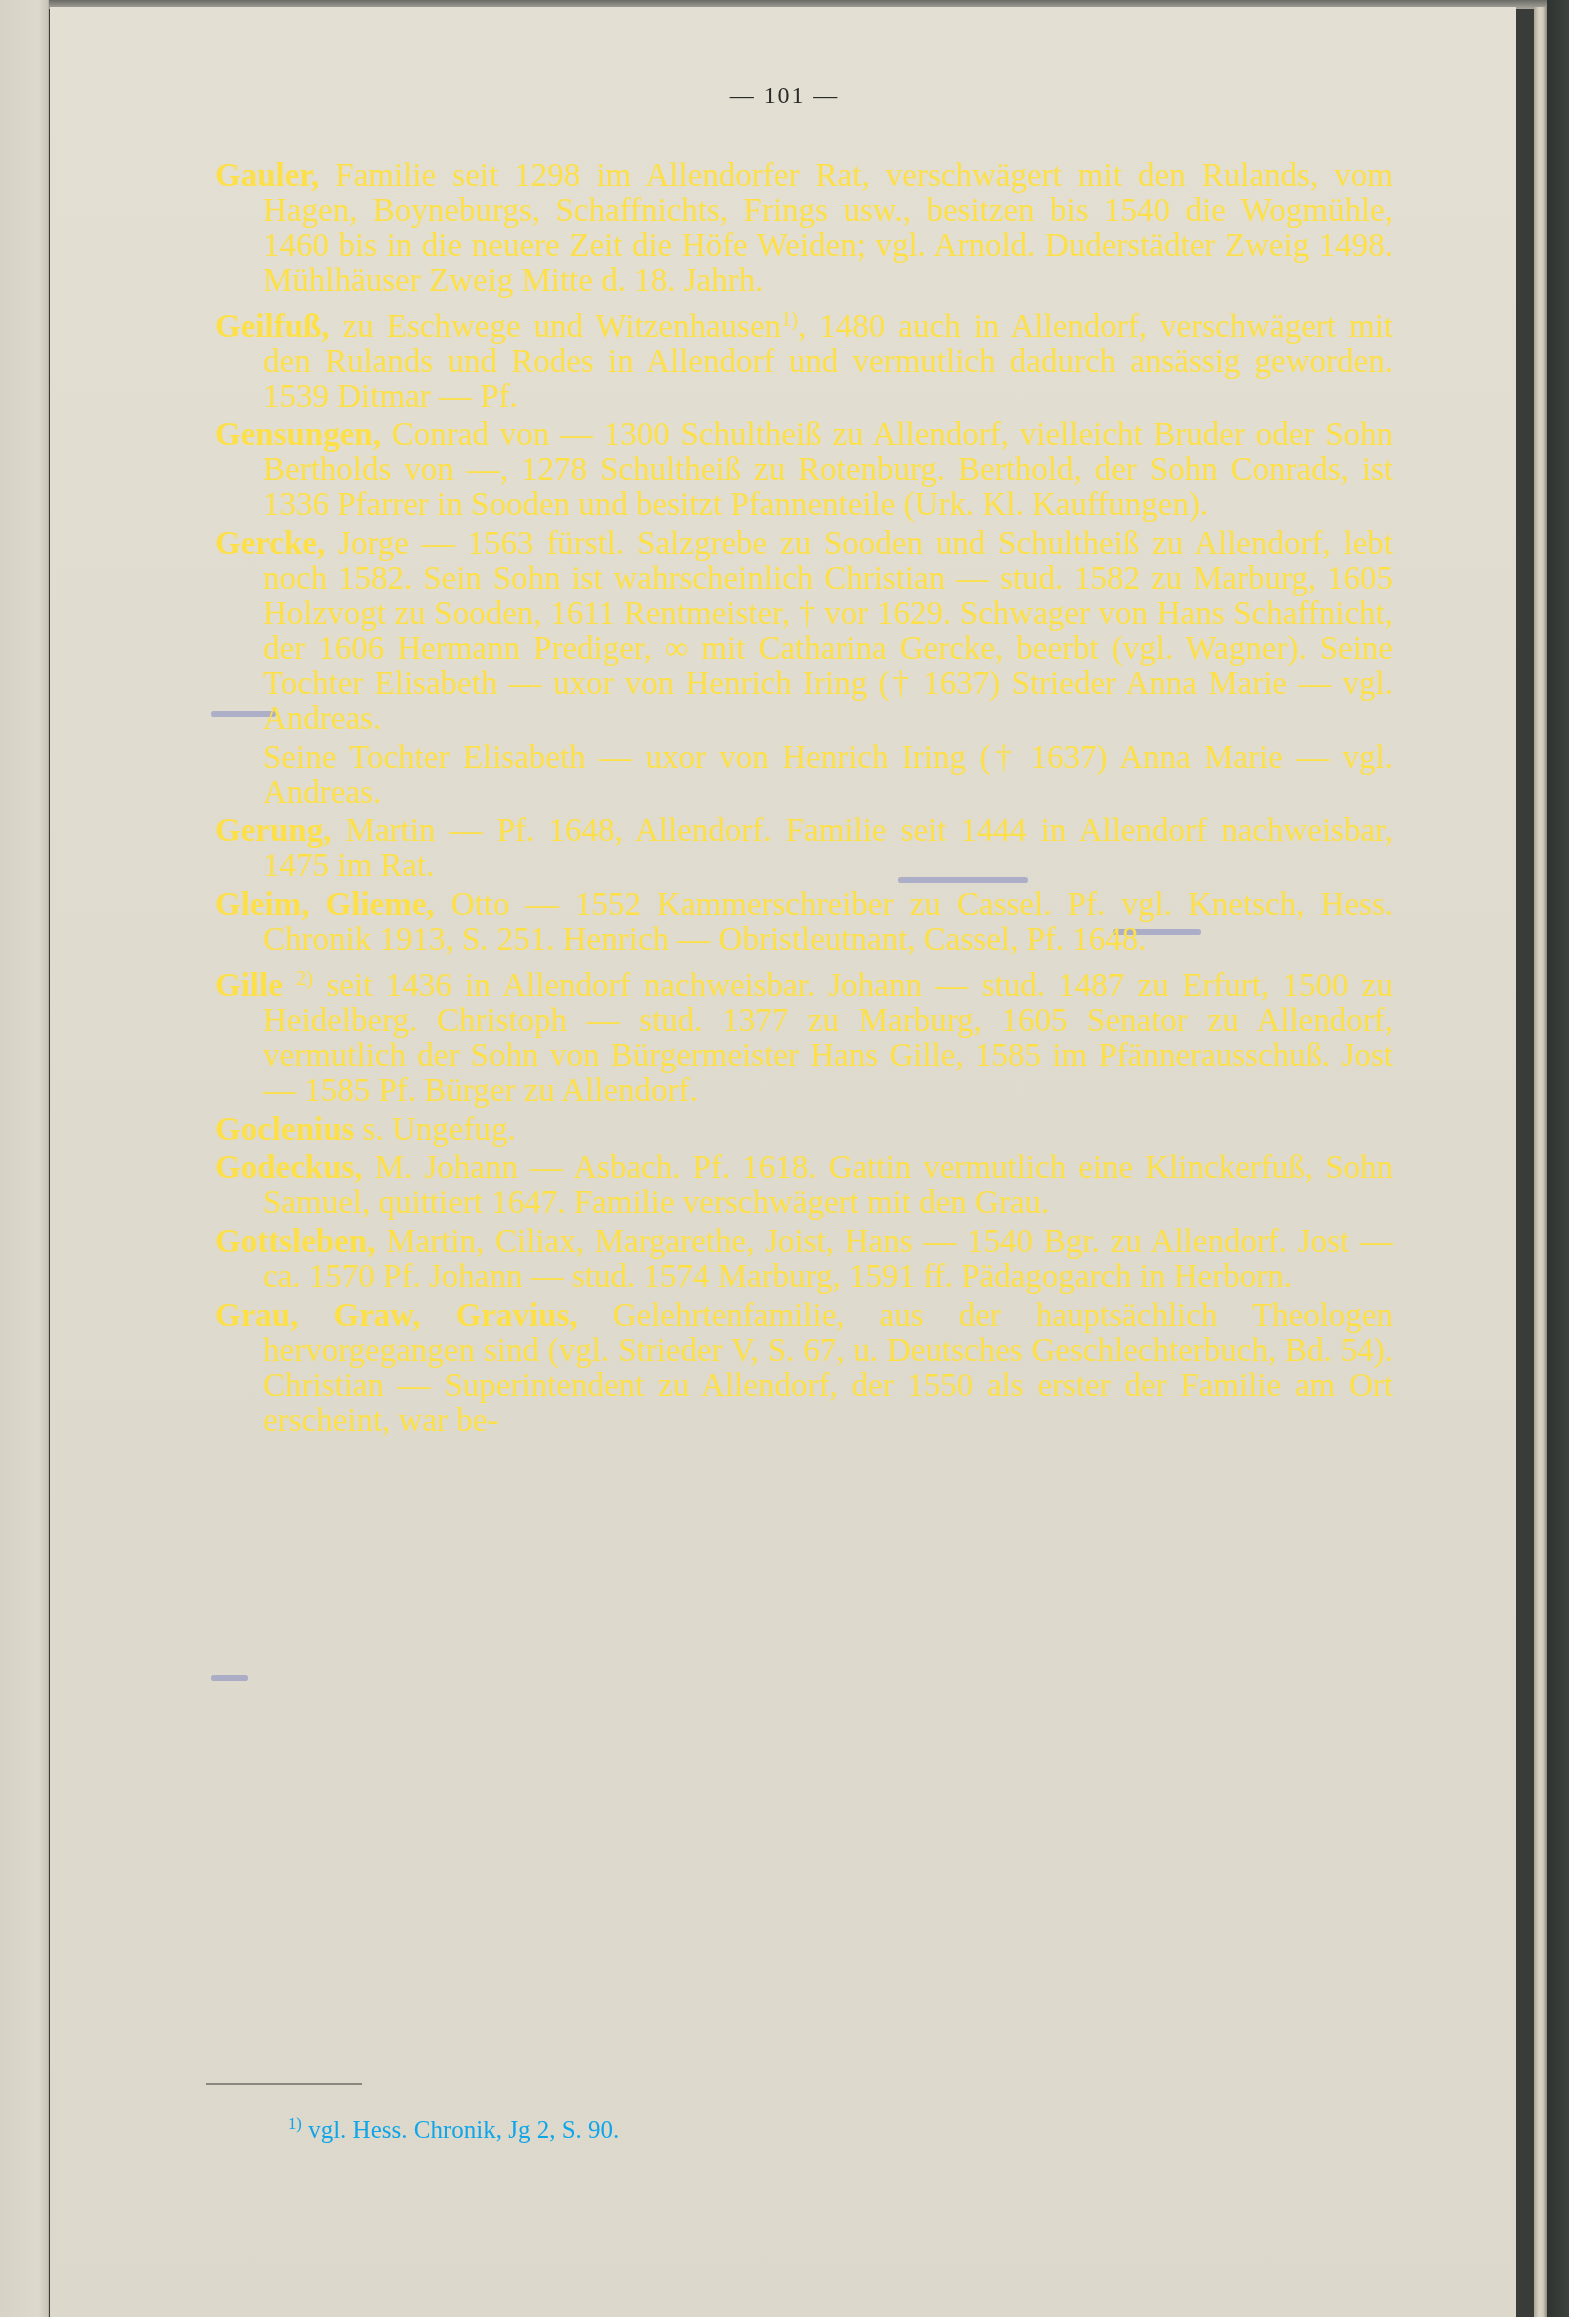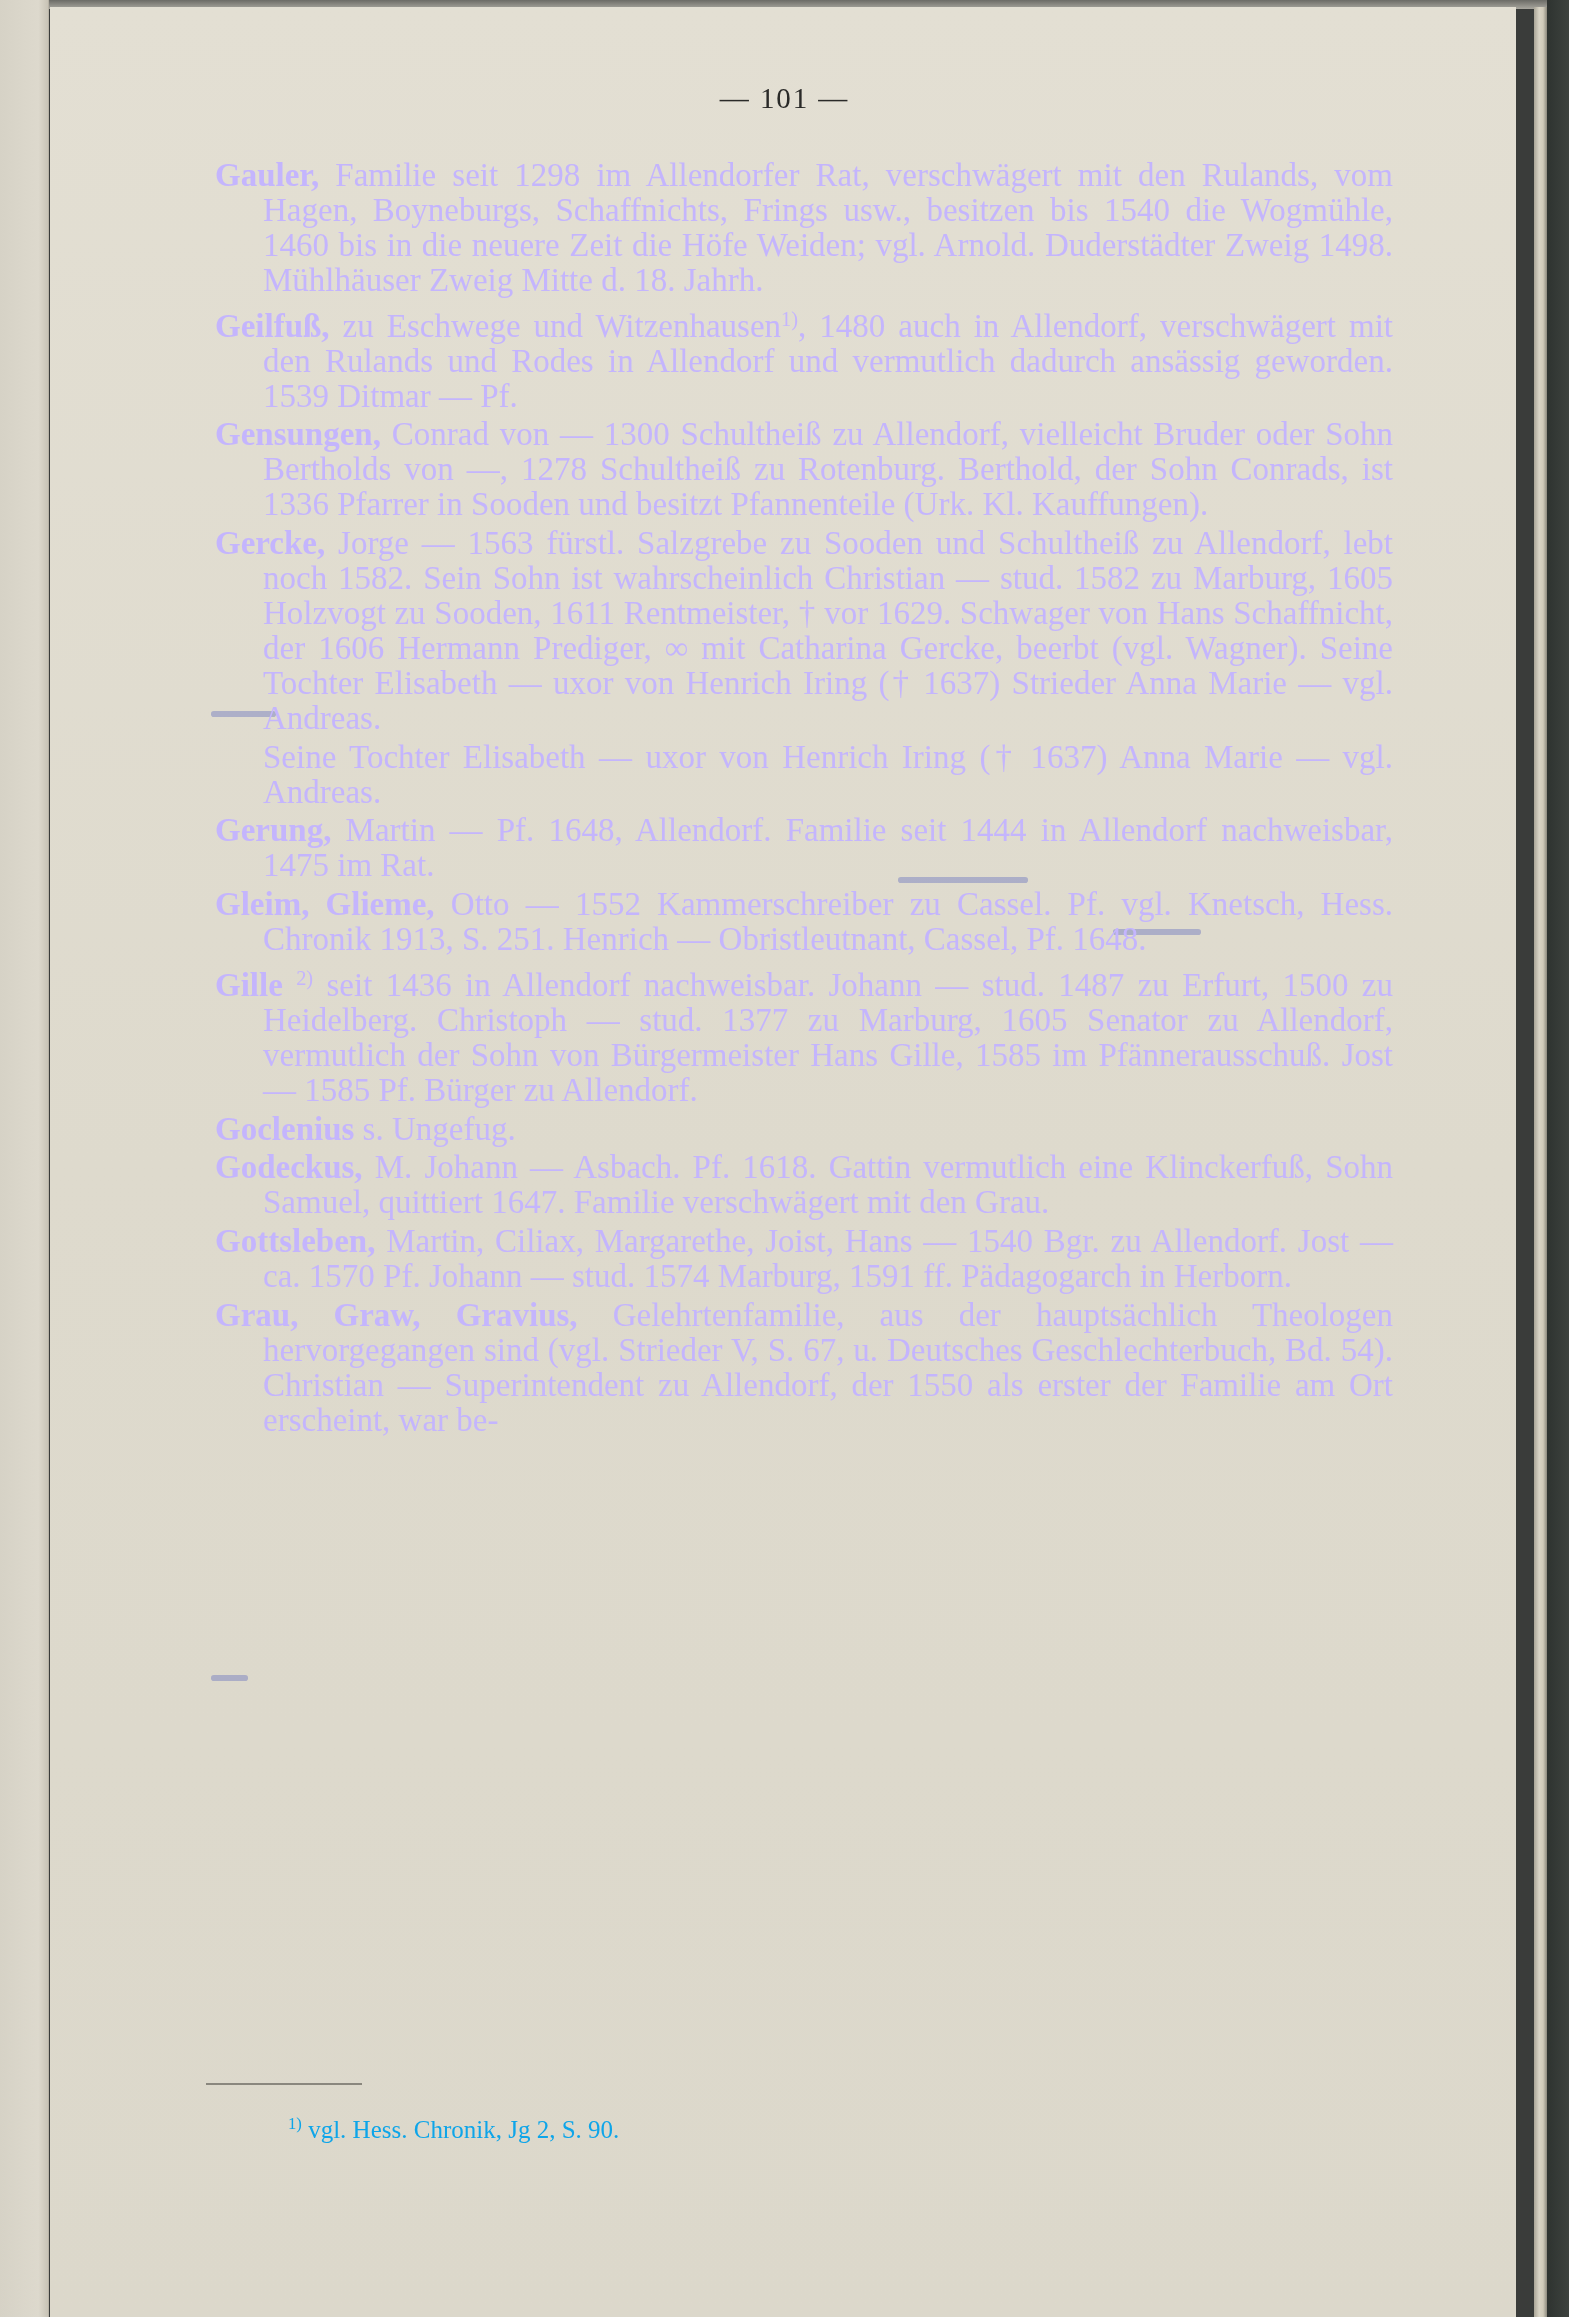--- a/index.html
+++ b/index.html
@@ -24,26 +24,26 @@
   .page-edge {
     position: absolute; left: 1534px; top: 7.4px; width: 13px; height: 2311px;
     background: linear-gradient(90deg, #a9a597, #d8d3c4 40%, #cfcab9 70%, #8d8a7e);
   }
   .spine {
     position: absolute; left: 1547px; top: 0; width: 22px; height: 2318px;
     background: linear-gradient(90deg, #2e3330, #3d423e);
   }
   .page-number {
     position: absolute; left: 0; width: 1569px; top: 82px;
-    text-align: center; font-size: 29px; color: #2a2a28;
+    text-align: center; font-size: 24px; color: #2a2a28;
     font-family: "Liberation Serif", serif; letter-spacing: 1.9px;
   }
   .content {
     position: absolute; left: 215px; top: 158px; width: 1178px;
-    color: #c4b5fd; font-family: "Liberation Serif", serif;
+    color: #fde047; font-family: "Liberation Serif", serif;
     font-size: 33px; line-height: 35px; text-align: justify;
   }
   .entry {
     margin: 0 0 3.7px 0;
     padding-left: 48px; text-indent: -48px;
   }
   .entry.cont { padding-left: 48px; text-indent: 0; }
   .head { font-weight: bold; }
   .fnref { font-size: 20.4px; vertical-align: 11px; }
   .footnote-rule {

